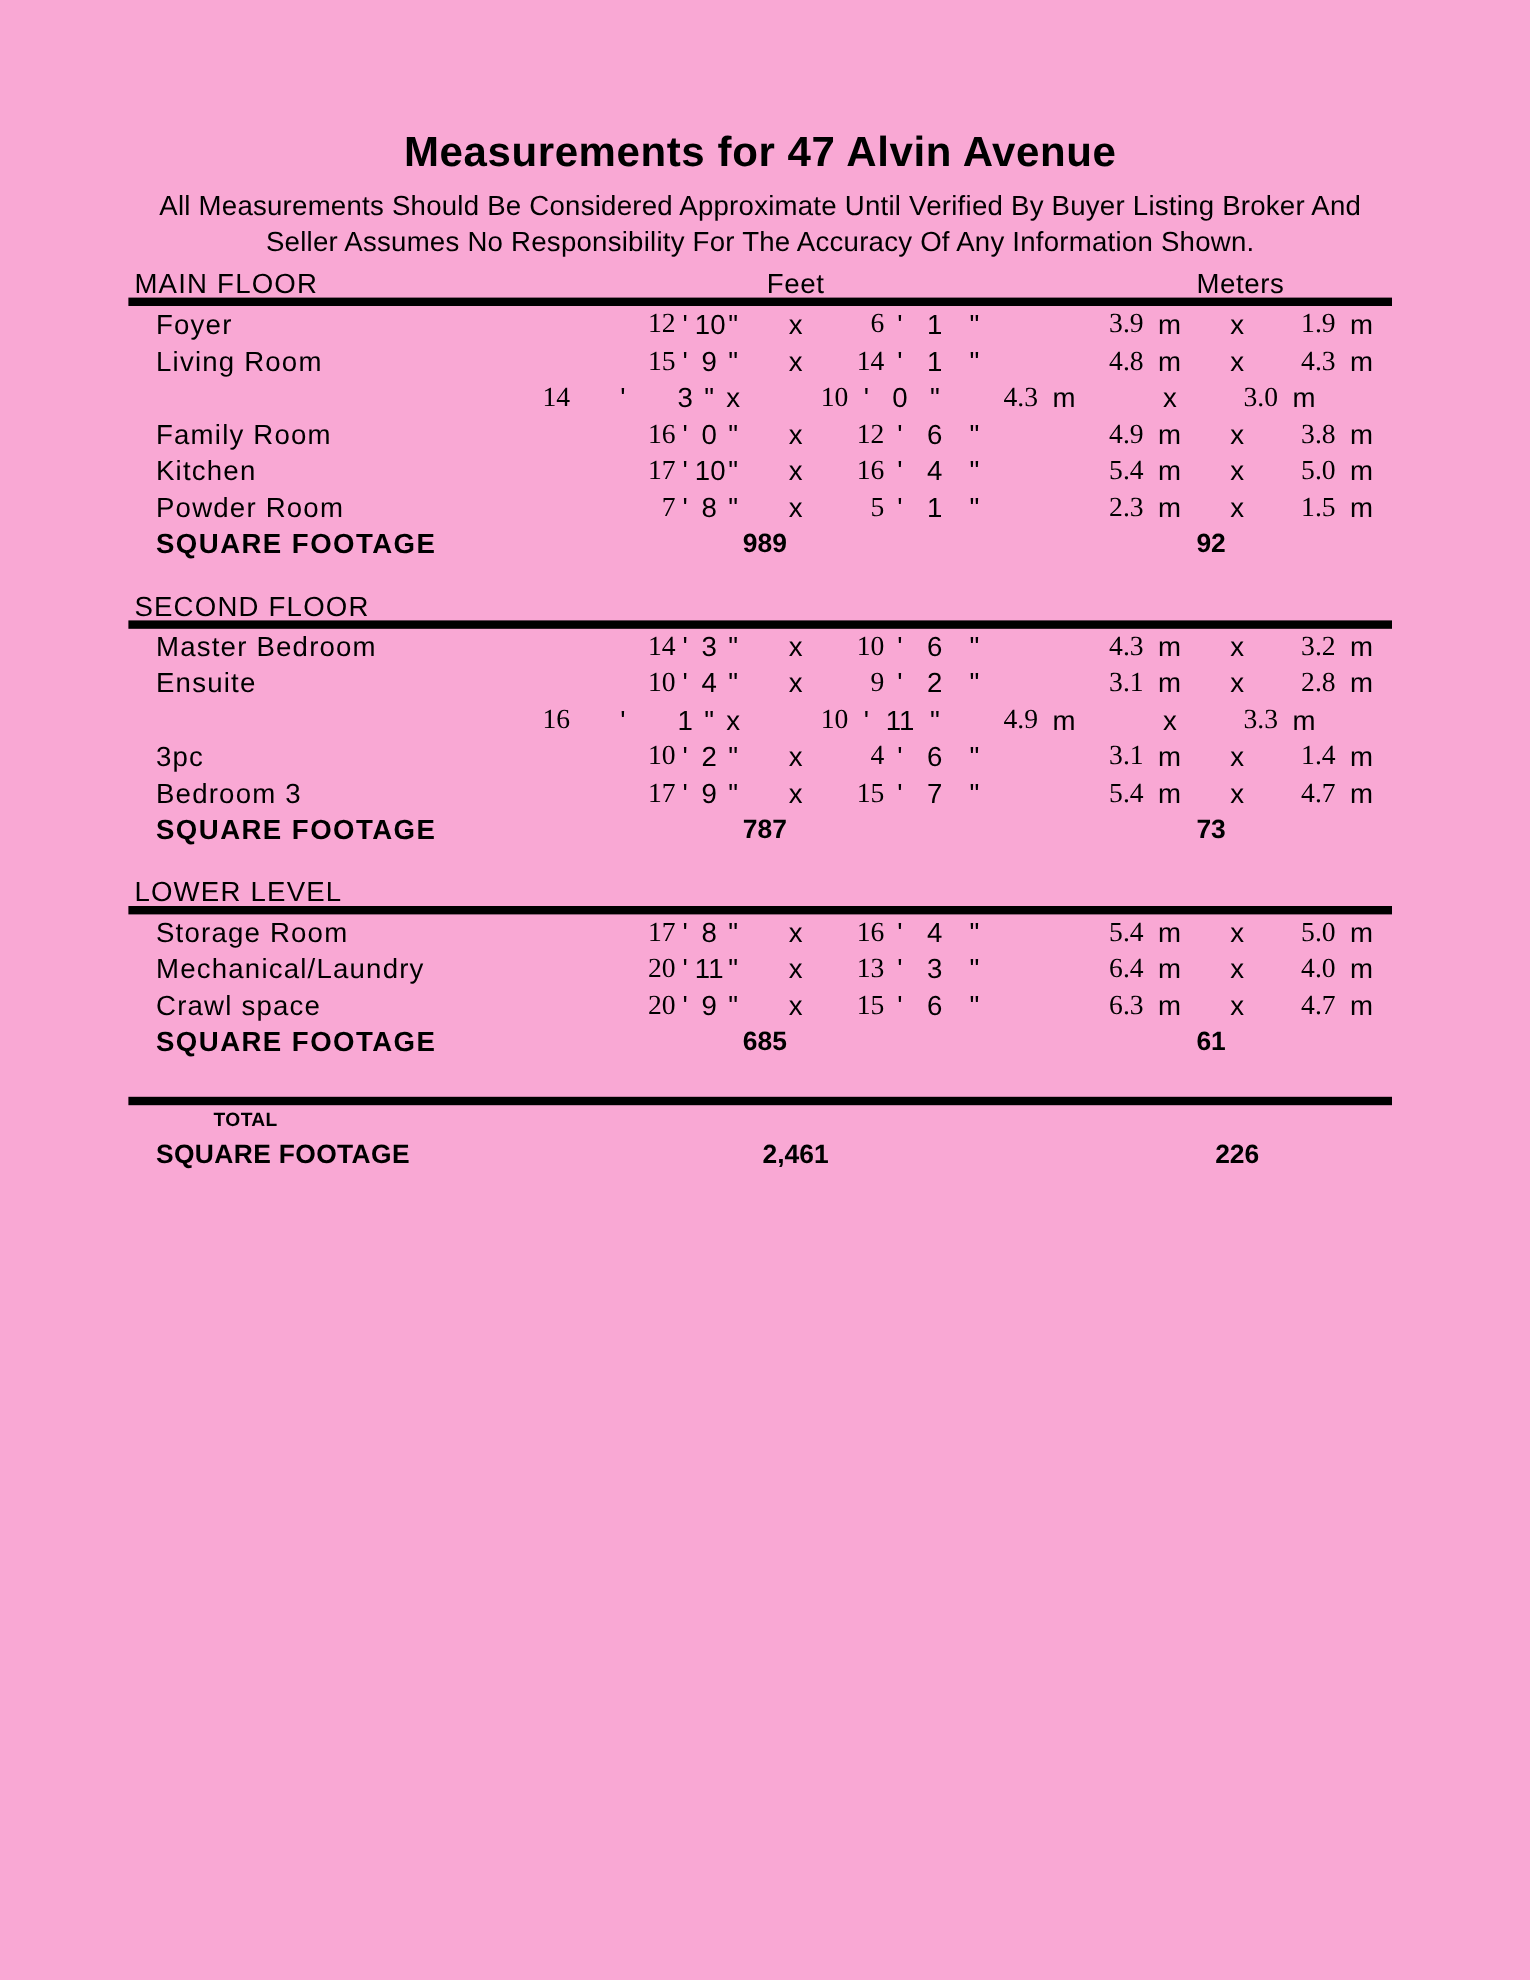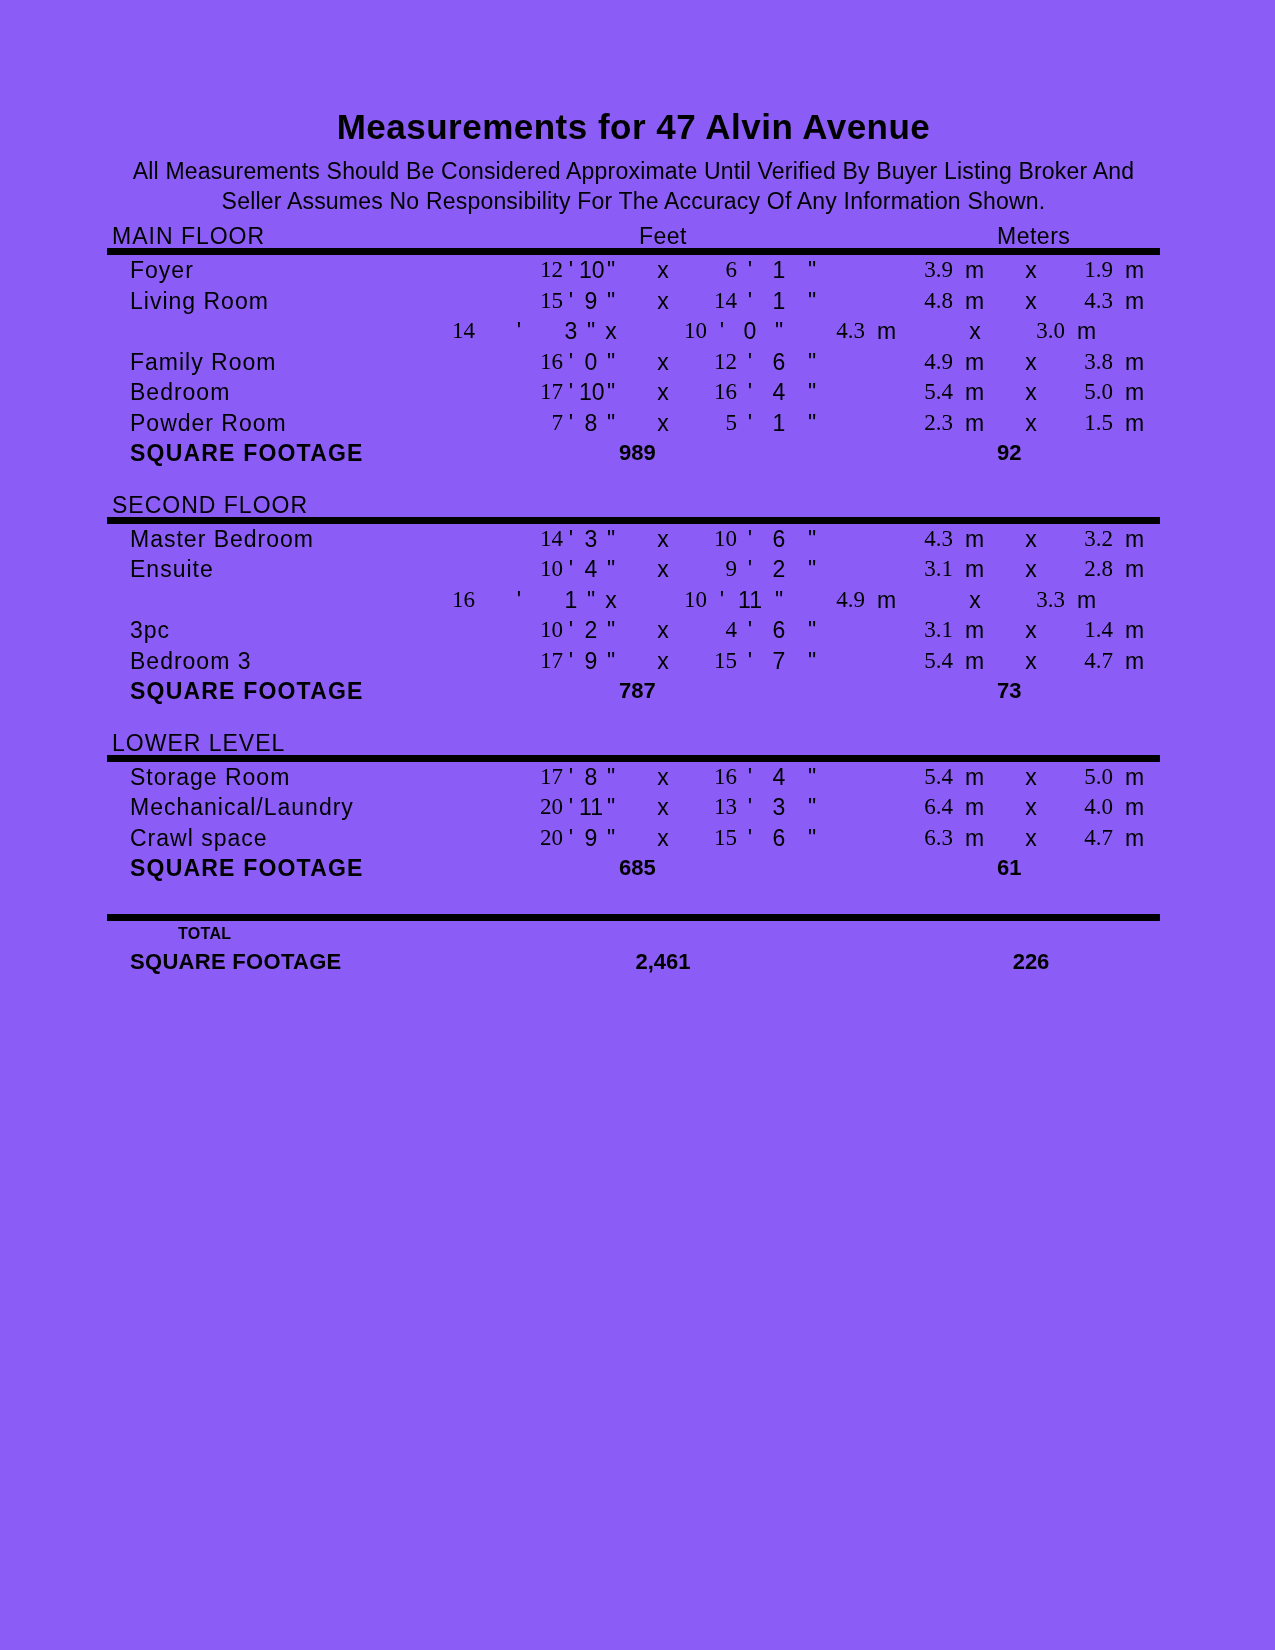--- a/index.html
+++ b/index.html
@@ -1,16 +1,16 @@
 <!DOCTYPE html>
 <html><head>
 <meta charset="utf-8">
 <style>
   html,body{margin:0;padding:0;background:#ffffff;}
-  .page{position:relative;width:1275px;height:1650px;background:#8b5cf6;color:#000;
+  .page{position:relative;width:1275px;height:1650px;background:#f9a8d4;color:#000;
         font-family:"Liberation Sans", sans-serif;overflow:hidden;}
   .title{position:absolute;left:107px;top:107px;width:1053px;text-align:center;
          font-size:35px;font-weight:bold;letter-spacing:.5px;white-space:nowrap;}
   .disclaimer{position:absolute;left:107px;top:157px;width:1053px;text-align:center;
               font-size:23px;line-height:29.5px;letter-spacing:.2px;}
   #table{position:absolute;left:107px;top:224px;width:1053px;}
   .grid{display:grid;grid-template-columns:368px 88px 16px 24px 16px 88px 30px 26px 32px 34px 36px 88px 44px 68px 48px 47px;}
   .sec-hdr{height:24px;line-height:24px;font-size:23px;letter-spacing:1px;}
   .sec-hdr .sec-name{grid-column:1 / span 5;padding-left:5px;white-space:nowrap;}
   .sec-hdr .colhead{letter-spacing:.5px;text-align:center;}
@@ -111,21 +111,21 @@
         <div class="c-c">6</div>
         <div class="c-c">"</div>
         <div></div>
         <div class="c-r">4.9</div>
         <div class="c-unit">m</div>
         <div class="c-c">x</div>
         <div class="c-r">3.8</div>
         <div class="c-unit">m</div>
       </div>
       <div class="grid row">
-        <div class="c-name">Bedroom</div>
+        <div class="c-name">Kitchen</div>
         <div class="c-r">17</div>
         <div class="c-c">'</div>
         <div class="c-c">10</div>
         <div class="c-c">"</div>
         <div class="c-c">x</div>
         <div class="c-r">16</div>
         <div class="c-c">'</div>
         <div class="c-c">4</div>
         <div class="c-c">"</div>
         <div></div>

